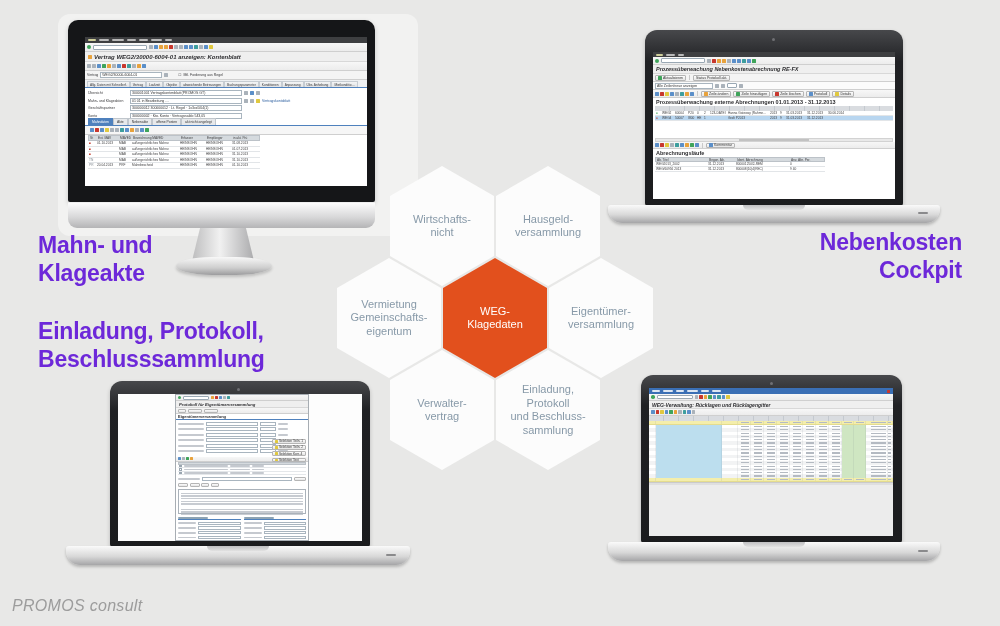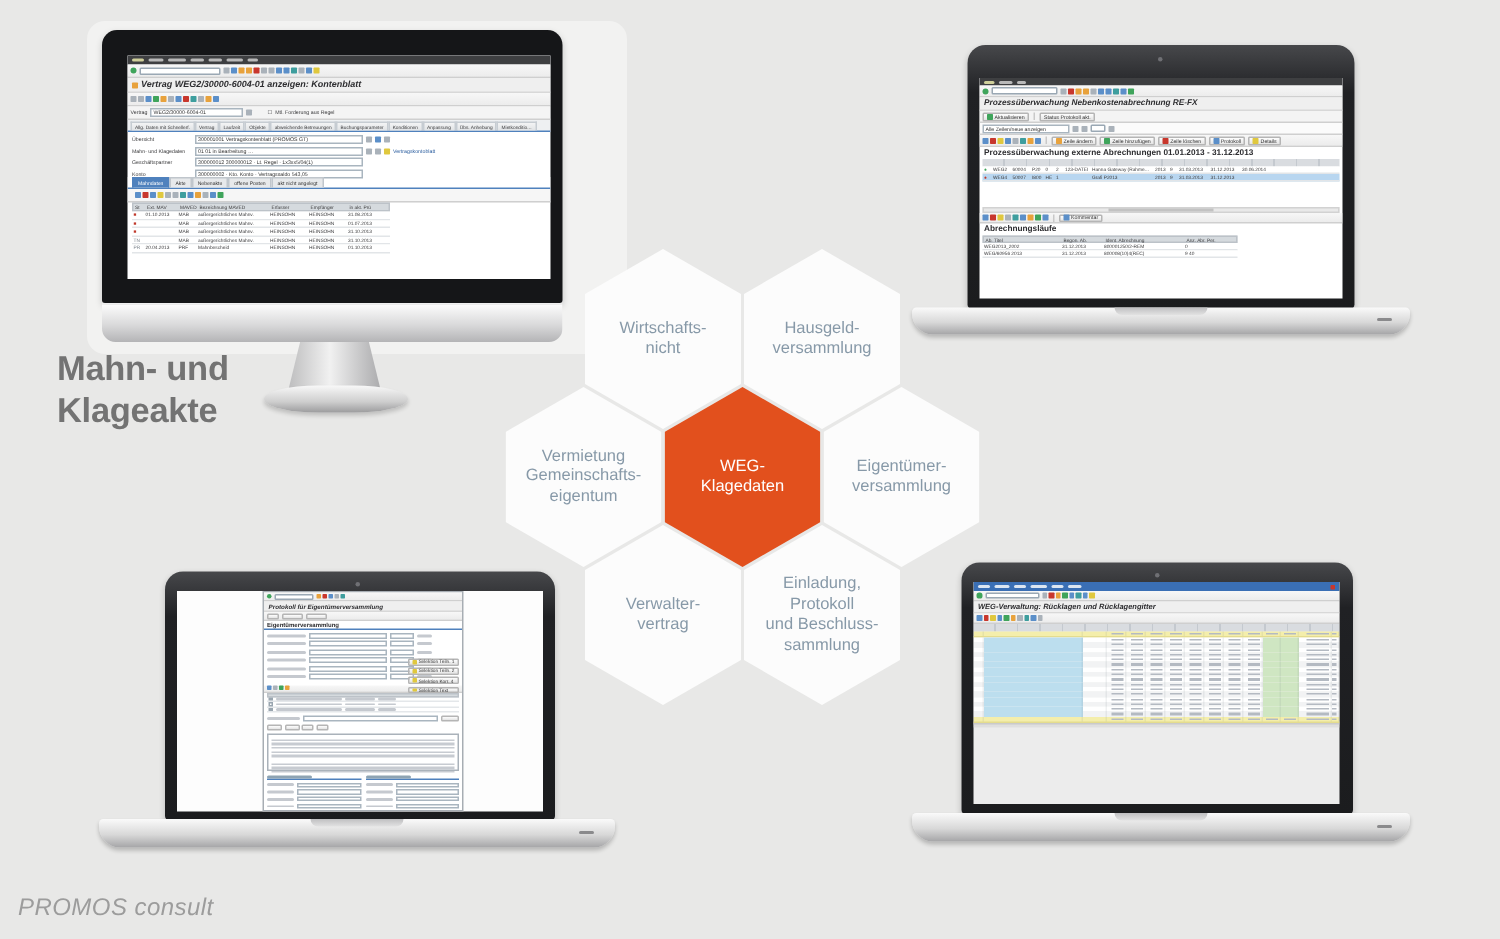--- a/index.html
+++ b/index.html
@@ -1,21 +1,21 @@
 <!DOCTYPE html>
 <html><head>
 <meta charset="utf-8">
 <style>
   *{box-sizing:border-box;margin:0;padding:0}
   body{background:#cfcfcf;font-family:"Liberation Sans",sans-serif}
   .stage{position:relative;width:1000px;height:626px;background:#e8e8e7;overflow:hidden}
   .ml{white-space:pre-line}
 
   
-  .caption{position:absolute;font-weight:700;font-size:23px;line-height:28px;color:#737373;letter-spacing:-.2px}
+  .caption{position:absolute;font-weight:700;font-size:23px;line-height:28px;color:#6d28d9;letter-spacing:-.2px}
   .cap-r{text-align:right}
   .brand{position:absolute;left:12px;top:597px;font-style:italic;font-size:16px;color:#9c9c9c;letter-spacing:.3px}
 
   
   .hex{position:absolute;width:104px;height:120px;
        clip-path:polygon(50% 0,100% 25%,100% 75%,50% 100%,0 75%,0 25%);
        background:#fcfcfc;display:flex;align-items:center;justify-content:center;
        text-align:center;font-size:11px;line-height:13.5px;color:#8799a8}
   .hex.center{background:#e2501d;color:#fff}
 
@@ -1021,15 +1021,19 @@
     <div class="hex ml" style="left:390px;top:350px">Verwalter-
 vertrag</div>
     <div class="hex ml" style="left:496px;top:350px">Einladung,
 Protokoll
 und Beschluss-
 sammlung</div>
   </div>
 
   <div class="caption ml" style="left:38px;top:231px">Mahn- und
 Klageakte</div>
+  <div class="caption ml" style="left:38px;top:317px">Einladung, Protokoll,
+Beschlusssammlung</div>
+  <div class="caption cap-r ml" style="right:38px;top:228px">Nebenkosten
+Cockpit</div>
   <div class="brand">PROMOS consult</div>
 
 </div>
 
 </body></html>

